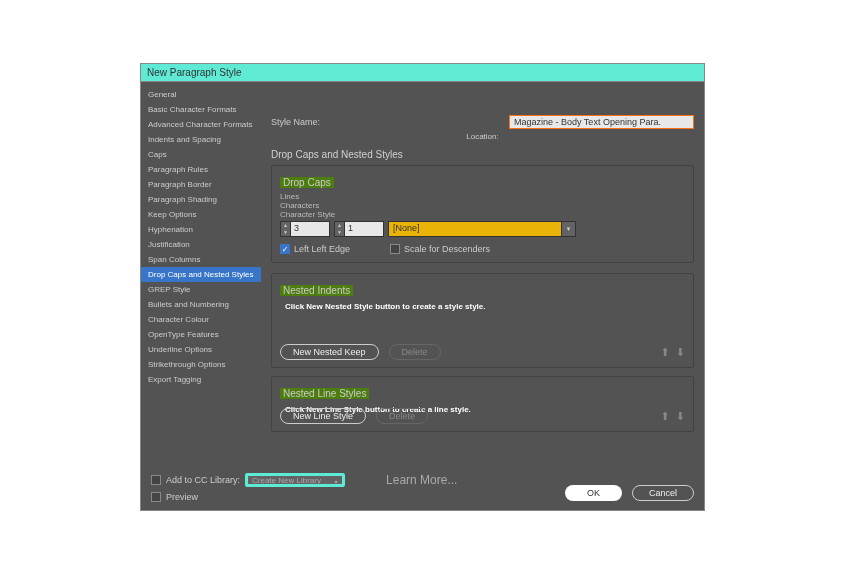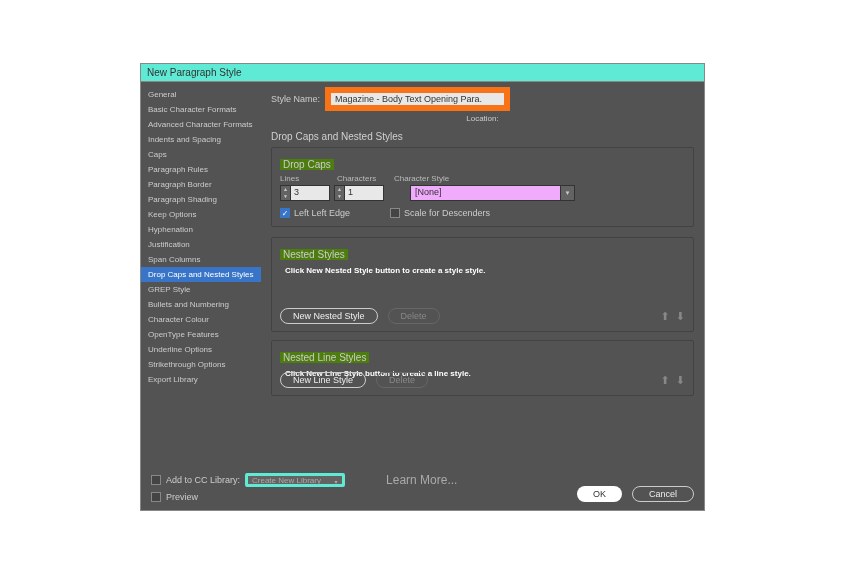--- a/index.html
+++ b/index.html
@@ -13,55 +13,54 @@
     border-bottom: 1px solid #888;
   }
   .body { display: flex; height: calc(100% - 20px); }
   .sidebar { width: 120px; background: #535353; padding-top: 5px; }
   .sidebar-item {
     font-size: 8px; color: #ccc; padding: 3px 7px; cursor: pointer;
     white-space: nowrap;
   }
   .sidebar-item.selected { background: #3875c9; color: #fff; }
   .main { flex: 1; background: #535353; padding: 5px 10px 0 10px; position: relative; color: #ccc; }
-  .top-row { display: flex; align-items: center; justify-content: flex-start; gap: 5px; }
+  .top-row { display: flex; align-items: center; justify-content: space-between; gap: 5px; margin-top: 28px; }
   .label { font-size: 9px; color: #ccc; }
   .text-input {
-    background: #e8e8e8; border: 6px solid #f97316; font-size: 9px;
+    background: #e8e8e8; border: 1px solid #f97316; font-size: 9px;
     padding: 1px 4px; color: #333;
   }
   .style-name-input { width: 185px; }
   .location-row { text-align: center; font-size: 8px; color: #ccc; margin-top: 3px; }
   .section-title { font-size: 10px; color: #d0d0d0; margin: 8px 0 5px 0; }
   .group {
     border: 1px solid #424242; border-radius: 2px; padding: 6px 8px 8px 8px;
     margin-bottom: 10px; position: relative;
   }
   .group-title {
     font-size: 10px; color: #ccc;
     margin: -12px 0 4px 0; background: #4d7c0f; display: inline-block; padding: 0 3px;
   }
-  .col-labels { display: flex; gap: 0; font-size: 8px; color: #bbb; margin-bottom: 2px; }
+  .col-labels { display: flex; gap: 0; font-size: 8px; color: #bbb; margin-bottom: 2px; flex-direction: column; }
   .col-labels span:nth-child(1) { width: 57px; }
   .col-labels span:nth-child(2) { width: 57px; }
   .inputs-row { display: flex; gap: 4px; align-items: center; }
   .spinner {
     display: flex; align-items: stretch; width: 50px; height: 16px;
     background: #e8e8e8; border: 1px solid #333;
   }
   .spinner-arrows {
     width: 10px; background: #636363; display: flex; flex-direction: column;
     border-right: 1px solid #333;
   }
   .sp-up, .sp-down { flex: 1; font-size: 5px; color: #ccc; text-align: center; line-height: 6px; cursor: pointer; }
   .spinner-val { flex: 1; font-size: 9px; padding: 1px 3px; color: #333; }
   .dropdown {
-    display: flex; width: 165px; height: 16px; background: #f0abfc;
+    display: flex; width: 188px; height: 16px; background: #eab308;
     border: 1px solid #333;
-    margin-left: 22px;
   }
   .dropdown-val { flex: 1; font-size: 9px; padding: 1px 4px; color: #333; }
   .dropdown-btn {
     width: 14px; background: #636363; border-left: 1px solid #333;
     font-size: 7px; color: #ccc; text-align: center; line-height: 13px; cursor: pointer;
   }
   .check-row { display: flex; gap: 40px; margin-top: 7px; font-size: 9px; color: #ccc; }
   .check-row label { display: flex; align-items: center; gap: 4px; cursor: pointer; }
   .chk {
     width: 10px; height: 10px; border: 1px solid #888; background: #444;
@@ -77,35 +76,35 @@
   .btn-row { position: absolute; bottom: 7px; left: 8px; right: 8px; display: flex; align-items: center; gap: 10px; }
   .pill-btn {
     border: 1px solid #ccc; border-radius: 10px; background: transparent;
     color: #eee; font-size: 9px; padding: 2px 12px; cursor: pointer;
   }
   .pill-btn.disabled { border-color: #666; color: #888; cursor: default; }
   .arrow-btns { margin-left: auto; display: flex; gap: 6px; }
   .arrow { color: #888; font-size: 11px; cursor: pointer; }
   .footer {
     position: absolute; bottom: 0; left: 0; right: 0; padding: 6px 10px 8px 10px;
-    display: flex; align-items: flex-end; gap: 6px; font-size: 9px; color: #ccc;
+    display: flex; align-items: center; gap: 6px; font-size: 9px; color: #ccc;
   }
   .footer-left { display: flex; flex-direction: column; gap: 5px; }
   .footer-row { display: flex; align-items: center; gap: 5px; }
   .cc-dropdown {
     display: flex; width: 100px; height: 14px; background: #636363;
     border: 3px solid #5eead4; border-radius: 2px;
   }
   .cc-val { flex: 1; font-size: 8px; color: #aaa; padding: 0 4px; }
   .cc-btn { width: 12px; font-size: 6px; color: #aaa; text-align: center; line-height: 12px; }
   .learn-more { font-size: 12px; color: #aaa; cursor: pointer; margin-left: 36px; }
   .footer-right { margin-left: auto; display: flex; gap: 10px; align-items: center; margin-top: 10px; }
   .ok-btn {
     background: #fff; color: #333; border: none; border-radius: 10px;
-    font-size: 9px; padding: 3px 16px; cursor: pointer;
+    font-size: 9px; padding: 3px 22px; cursor: pointer;
   }
   .cancel-btn {
     background: transparent; color: #eee; border: 1px solid #ccc; border-radius: 10px;
     font-size: 9px; padding: 2px 16px; cursor: pointer;
   }
 </style>
 </head>
 <body>
 
 <div class="dialog">
@@ -124,21 +123,21 @@
       <div class="sidebar-item">Hyphenation</div>
       <div class="sidebar-item">Justification</div>
       <div class="sidebar-item">Span Columns</div>
       <div class="sidebar-item selected">Drop Caps and Nested Styles</div>
       <div class="sidebar-item">GREP Style</div>
       <div class="sidebar-item">Bullets and Numbering</div>
       <div class="sidebar-item">Character Colour</div>
       <div class="sidebar-item">OpenType Features</div>
       <div class="sidebar-item">Underline Options</div>
       <div class="sidebar-item">Strikethrough Options</div>
-      <div class="sidebar-item">Export Library</div>
+      <div class="sidebar-item">Export Tagging</div>
     </div>
 
     <div class="main">
       <div class="top-row">
         <span class="label">Style Name:</span>
         <div class="text-input style-name-input">Magazine - Body Text Opening Para.</div>
       </div>
       <div class="location-row">Location:</div>
 
       <div class="section-title">Drop Caps and Nested Styles</div>
@@ -176,24 +175,24 @@
             <span>Left Left Edge</span>
           </label>
           <label>
             <span class="chk"></span>
             <span>Scale for Descenders</span>
           </label>
         </div>
       </div>
 
       <div class="nested-box">
-        <div class="group-title">Nested Styles</div>
+        <div class="group-title">Nested Indents</div>
         <div class="nested-hint">Click New Nested Style button to create a style style.</div>
         <div class="btn-row">
-          <button class="pill-btn">New Nested Style</button>
+          <button class="pill-btn">New Nested Keep</button>
           <button class="pill-btn disabled">Delete</button>
           <div class="arrow-btns">
             <span class="arrow">⬆</span>
             <span class="arrow">⬇</span>
           </div>
         </div>
       </div>
 
       <div class="nested-box" style="height:56px">
         <div class="group-title">Nested Line Styles</div>

